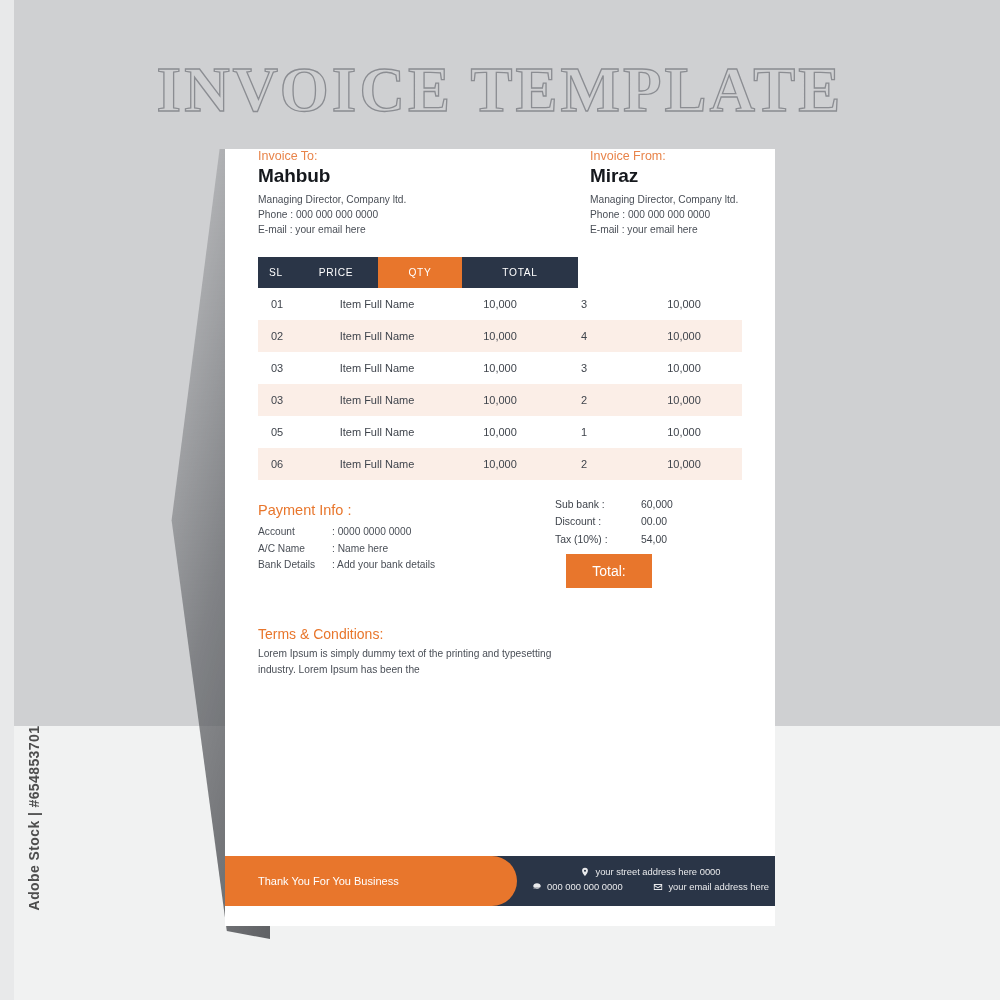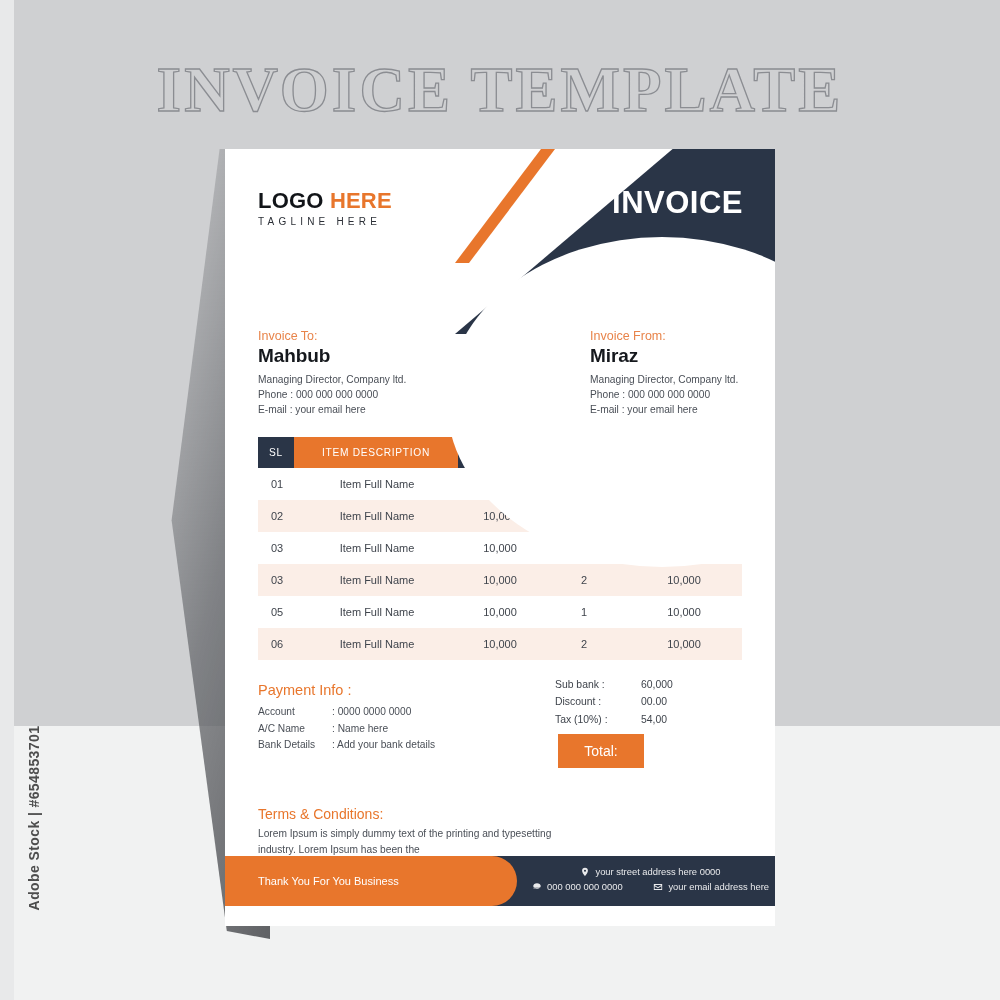--- a/index.html
+++ b/index.html
@@ -162,21 +162,21 @@
   .pay-row { font-size: 10.2px; color: #4a4f57; line-height: 1.62; display: flex; }
   .pay-key { width: 74px; flex: 0 0 74px; }
   .pay-val { flex: 1; }
 
   .sums { position: absolute; left: 330px; top: 8px; width: 184px; }
   .sum-row { display: flex; font-size: 10.4px; color: #3f444c; line-height: 1.68; }
   .sum-key { width: 86px; flex: 0 0 86px; }
   .sum-val { flex: 1; }
 
   .total-bar {
-    position: absolute; left: 333px; top: 66px;
+    position: absolute; left: 341px; top: 66px;
     width: 184px; height: 34px; display: flex; justify-content: space-between;
   }
   .total-label {
     width: 86px; flex: 0 0 86px;
     background: #e8762c; color: #ffffff;
     font-size: 14px; line-height: 34px; text-align: center;
   }
   .total-value {
     flex: 1; background: #2a3547; color: #ffffff;
     font-size: 14px; line-height: 34px; text-align: center; margin-top: 46px;
@@ -226,32 +226,20 @@
   <div class="bg-left-strip"></div>
 
   <div class="stock-id">Adobe Stock | #654853701</div>
 
   <div class="poster-title">INVOICE TEMPLATE</div>
 
   <div class="sheet-shadow"></div>
 
   <div class="sheet">
 
-    <div class="header">
-      <div class="hdr-navy-ext"></div>
-      <div class="hdr-orange"></div>
-      <div class="hdr-curve"></div>
-
-      <div class="logo-block">
-        <div class="logo-main"><span>LOGO </span><span class="accent">HERE</span></div>
-        <div class="logo-tag">TAGLINE HERE</div>
-      </div>
-
-      <div class="invoice-word">INVOICE</div>
-    </div>
 
     <div class="parties">
       <div class="party to">
         <div class="party-label">Invoice To:</div>
         <div class="party-name">Mahbub</div>
         <div class="party-lines">
           <div class="party-line">Managing Director, Company ltd.</div>
           <div class="party-line">Phone : 000 000 000 0000</div>
           <div class="party-line">E-mail : your email here</div>
         </div>
@@ -264,21 +252,20 @@
           <div class="party-line">Managing Director, Company ltd.</div>
           <div class="party-line">Phone : 000 000 000 0000</div>
           <div class="party-line">E-mail : your email here</div>
         </div>
       </div>
     </div>
 
     <div class="table">
       <div class="trow thead">
         <div class="tc c-sl">SL</div>
-        <div class="tc c-desc">ITEM DESCRIPTION</div>
         <div class="tc c-price">PRICE</div>
         <div class="tc c-qty">QTY</div>
         <div class="tc c-total">TOTAL</div>
       </div>
 
       <div class="tbody">
         <div class="trow">
           <div class="tc c-sl">01</div>
           <div class="tc c-desc">Item Full Name</div>
           <div class="tc c-price">10,000</div>

